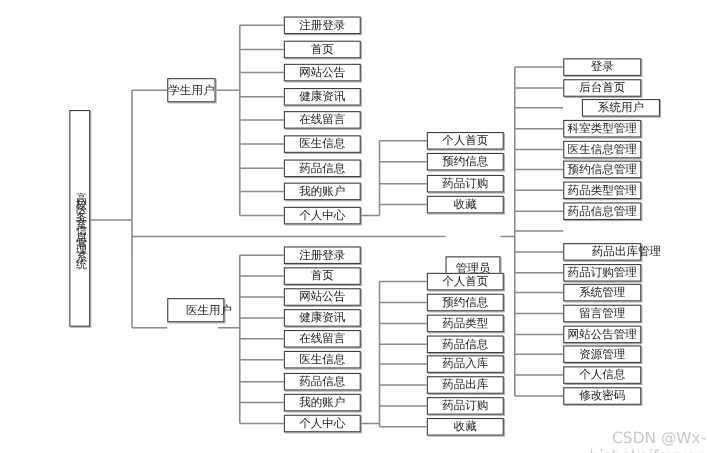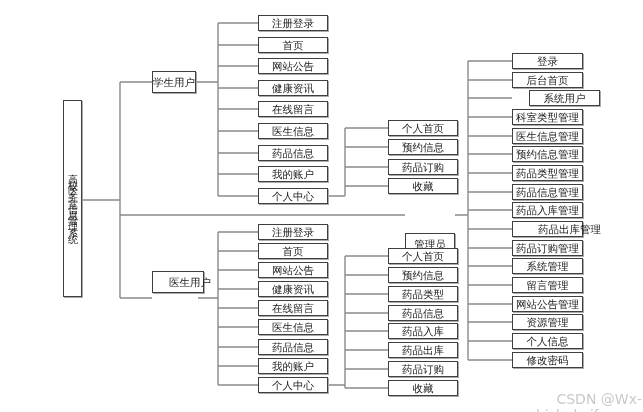--- a/index.html
+++ b/index.html
@@ -114,21 +114,20 @@
   <div class="n leaf3" style="top:380px;">收藏</div>
 
   <div class="n leafA" style="top:53px;">登录</div>
   <div class="n leafA" style="top:72px;">后台首页</div>
   <div class="n leafA" style="top:90px;margin-left:17px;">系统用户</div>
   <div class="n leafA" style="top:109px;">科室类型管理</div>
   <div class="n leafA" style="top:128px;">医生信息管理</div>
   <div class="n leafA" style="top:146px;">预约信息管理</div>
   <div class="n leafA" style="top:165px;">药品类型管理</div>
   <div class="n leafA" style="top:184px;">药品信息管理</div>
-  <div class="n leafA" style="top:202px;">药品入库管理</div>
   <div class="n leafA" style="top:221px;padding-left:44px;">药品出库管理</div>
   <div class="n leafA" style="top:240px;">药品订购管理</div>
   <div class="n leafA" style="top:277px;">留言管理</div>
   <div class="n leafA" style="top:258px;">系统管理</div>
   <div class="n leafA" style="top:296px;">网站公告管理</div>
   <div class="n leafA" style="top:314px;">资源管理</div>
   <div class="n leafA" style="top:333px;">个人信息</div>
   <div class="n leafA" style="top:352px;">修改密码</div>
 
   <div id="watermark">CSDN @Wx-bishekaifayuan</div>

